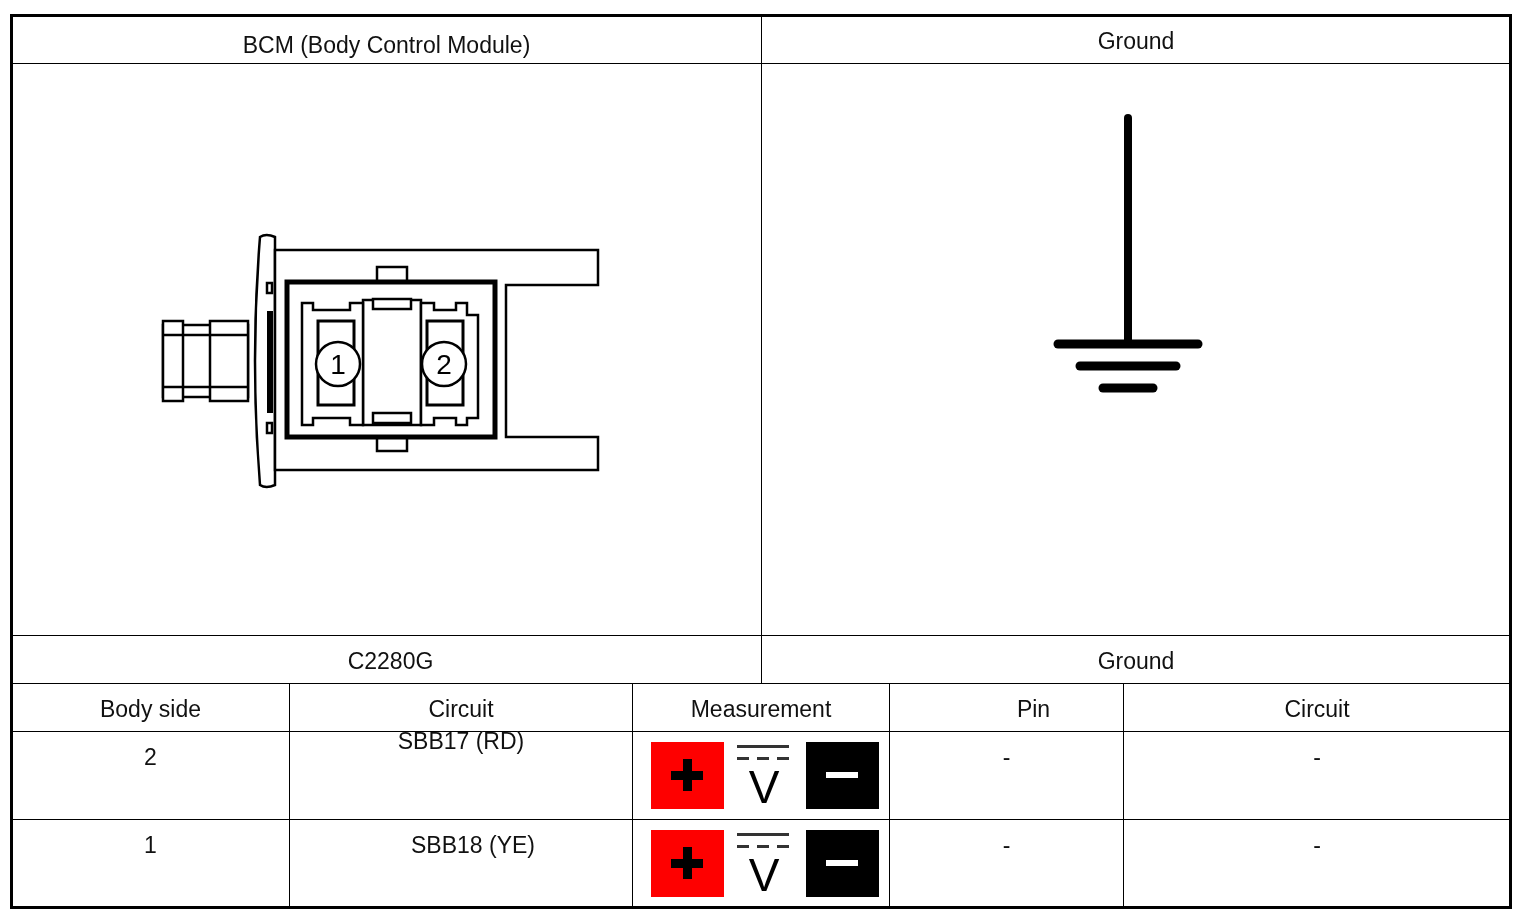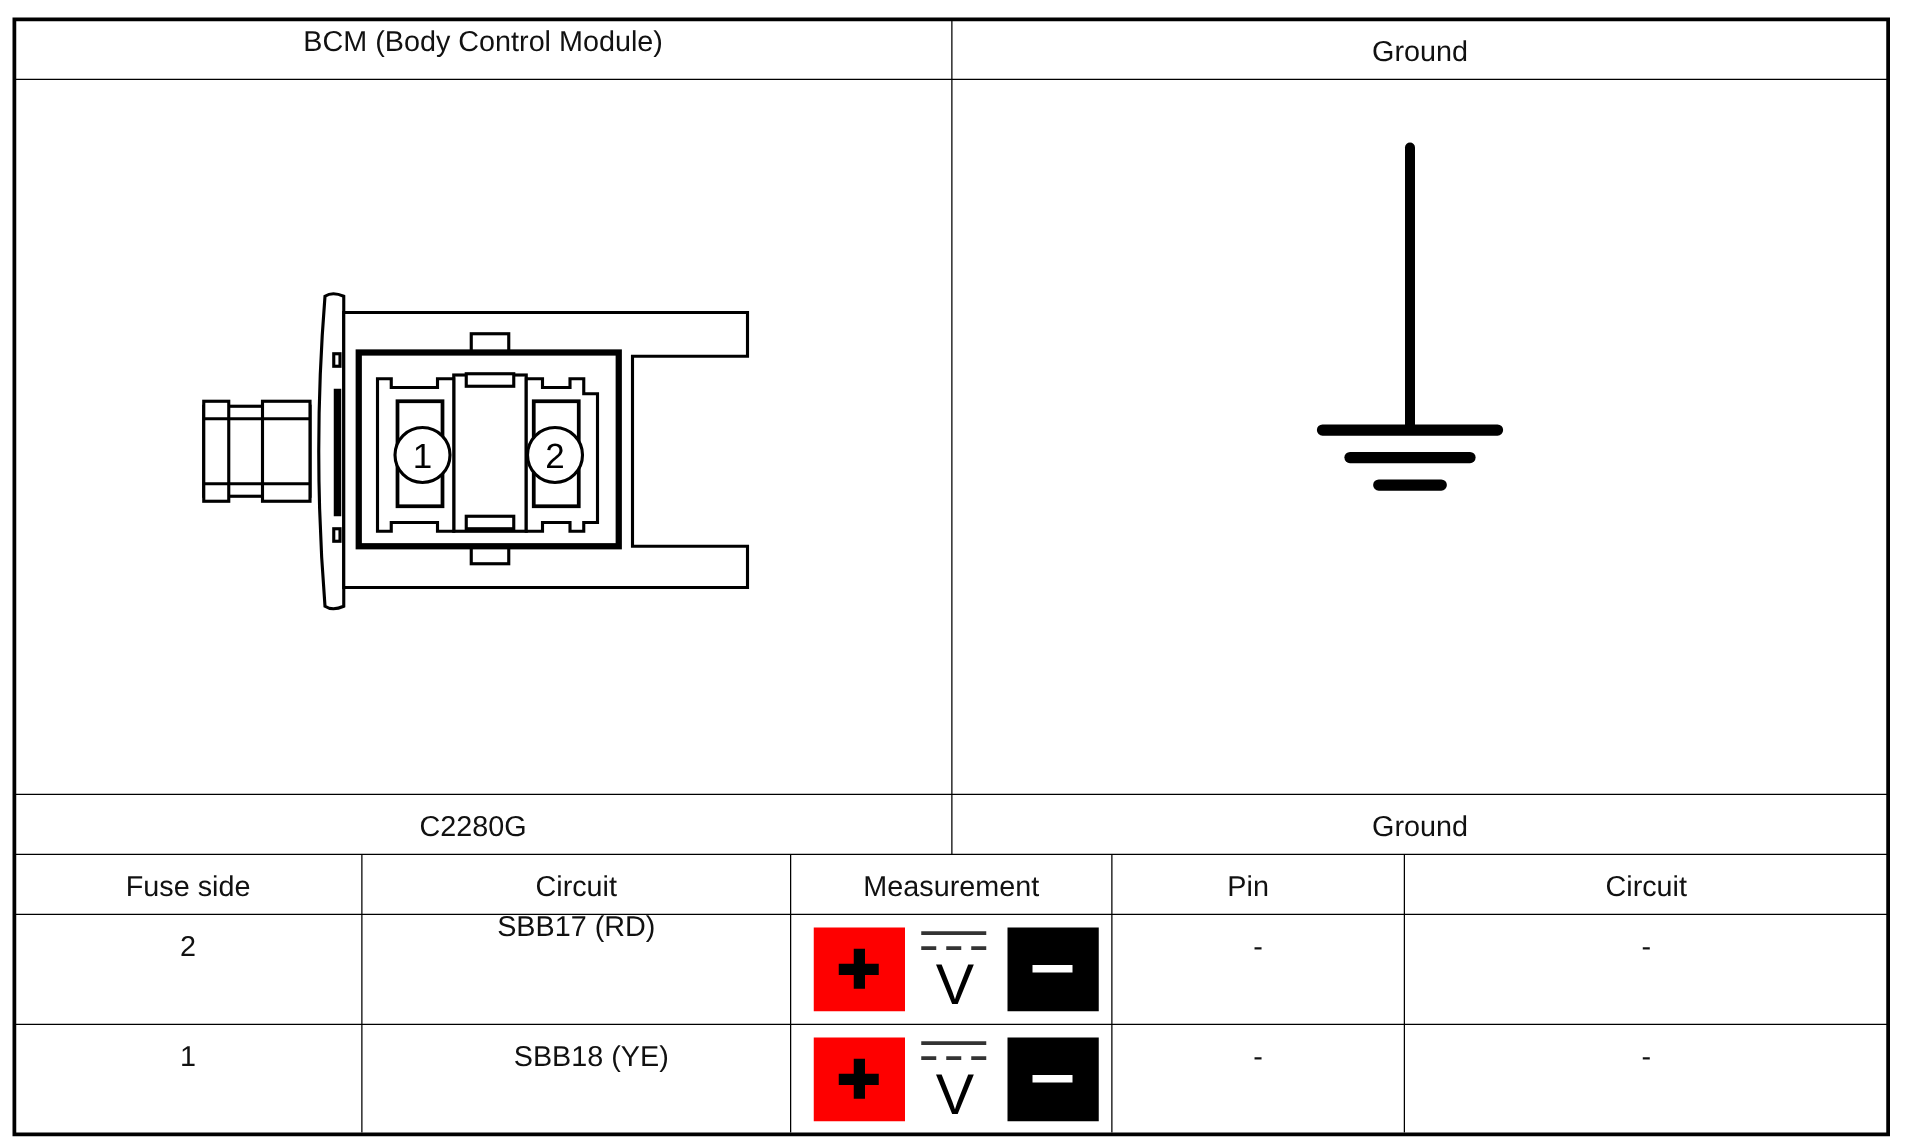--- a/index.html
+++ b/index.html
@@ -20,21 +20,21 @@
   .dcv .vv { position:absolute; left:8px; top:22px; width:44px; font-size:46px; line-height:46px;
              text-align:center; font-family:"Liberation Sans", sans-serif; font-weight:normal; color:#000; }
   .minus-box { width:73px; height:67px; background:#000; position:relative; }
   .minus-box .h { position:absolute; left:20px; top:30px; width:32px; height:6px; background:#fff; }
 </style>
 </head>
 <body>
 
 <div class="frame"></div>
 
-<div class="txt" style="left:12px; width:749px; right:auto; top:20px;">BCM (Body Control Module)</div>
+<div class="txt" style="left:12px; width:749px; right:auto; top:32px;">BCM (Body Control Module)</div>
 <div class="txt" style="left:762px; width:748px; right:auto; top:28px;">Ground</div>
 
 <div class="hline" style="left:12px; width:1498px; top:63px;"></div>
 <div class="vline" style="left:761px; top:16px; height:668px;"></div>
 <div class="hline" style="left:12px; width:1498px; top:635px;"></div>
 <div class="hline" style="left:12px; width:1498px; top:683px;"></div>
 <div class="hline" style="left:12px; width:1498px; top:731px;"></div>
 <div class="hline" style="left:12px; width:1498px; top:819px;"></div>
 <div class="vline" style="left:289px; top:684px; height:222px;"></div>
 <div class="vline" style="left:632px; top:684px; height:222px;"></div>
@@ -81,27 +81,27 @@
 
 <svg style="position:absolute; left:1050px; top:110px;" width="160" height="290" viewBox="0 0 160 290">
   <g stroke="#000" stroke-linecap="round">
     <line x1="78" y1="8" x2="78" y2="234" stroke-width="8"></line>
     <line x1="8" y1="234" x2="148" y2="234" stroke-width="9"></line>
     <line x1="30" y1="256" x2="126" y2="256" stroke-width="9"></line>
     <line x1="53" y1="278" x2="103" y2="278" stroke-width="9"></line>
   </g>
 </svg>
 
-<div class="txt" style="left:4px; width:749px; right:auto; top:648px;">C2280G</div>
+<div class="txt" style="left:16px; width:749px; right:auto; top:648px;">C2280G</div>
 <div class="txt" style="left:762px; width:748px; right:auto; top:648px;">Ground</div>
 
-<div class="txt" style="left:12px; width:277px; right:auto; top:696px;">Fuse side</div>
+<div class="txt" style="left:12px; width:277px; right:auto; top:696px;">Body side</div>
 <div class="txt" style="left:290px; width:342px; right:auto; top:696px;">Circuit</div>
 <div class="txt" style="left:633px; width:256px; right:auto; top:696px;">Measurement</div>
-<div class="txt" style="left:882px; width:233px; right:auto; top:696px;">Pin</div>
+<div class="txt" style="left:917px; width:233px; right:auto; top:696px;">Pin</div>
 <div class="txt" style="left:1124px; width:386px; right:auto; top:696px;">Circuit</div>
 
 <div>
   <div class="txt" style="left:12px; width:277px; right:auto; top:744px;">2</div>
   <div class="txt" style="left:290px; width:342px; right:auto; top:728px;">SBB17 (RD)</div>
   <div class="meas" style="left:651px; top:742px;">
     <div class="plus-box">
         <div class="h"></div>
         <div class="v"></div>
       </div>

